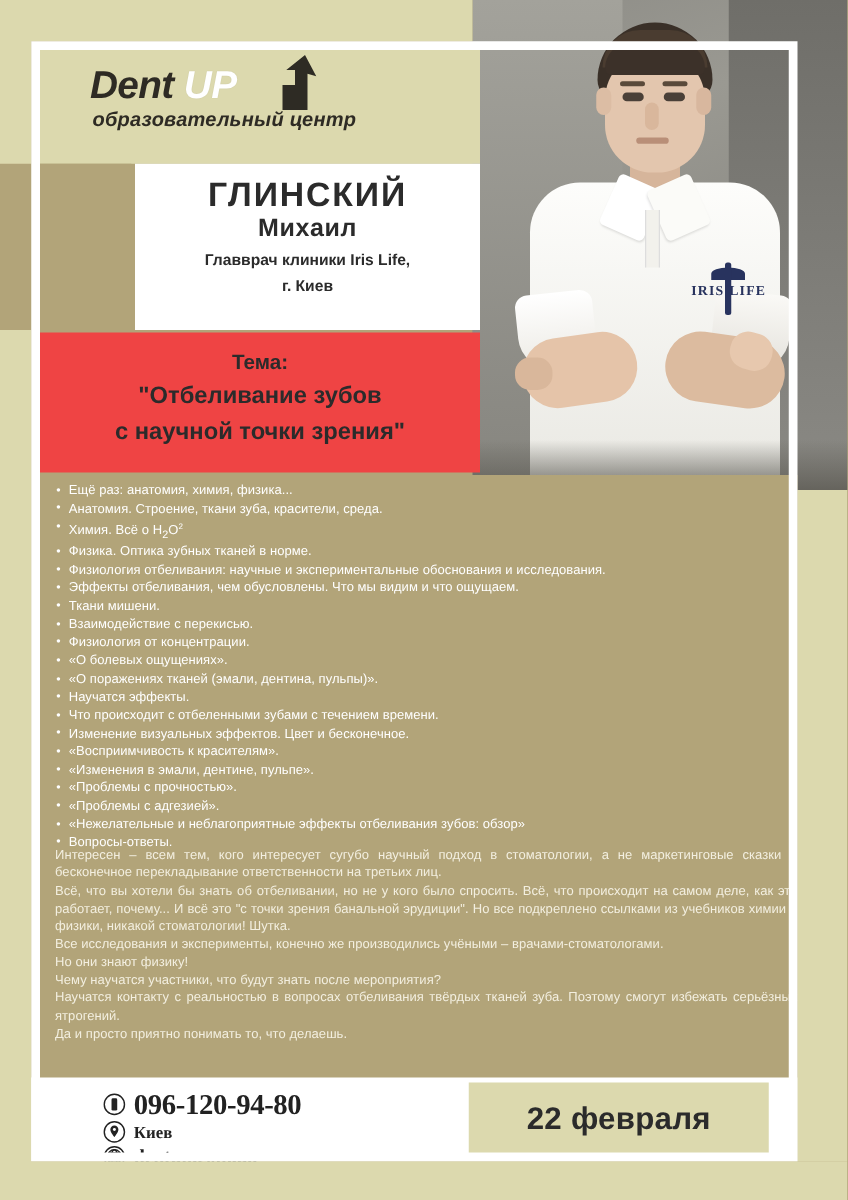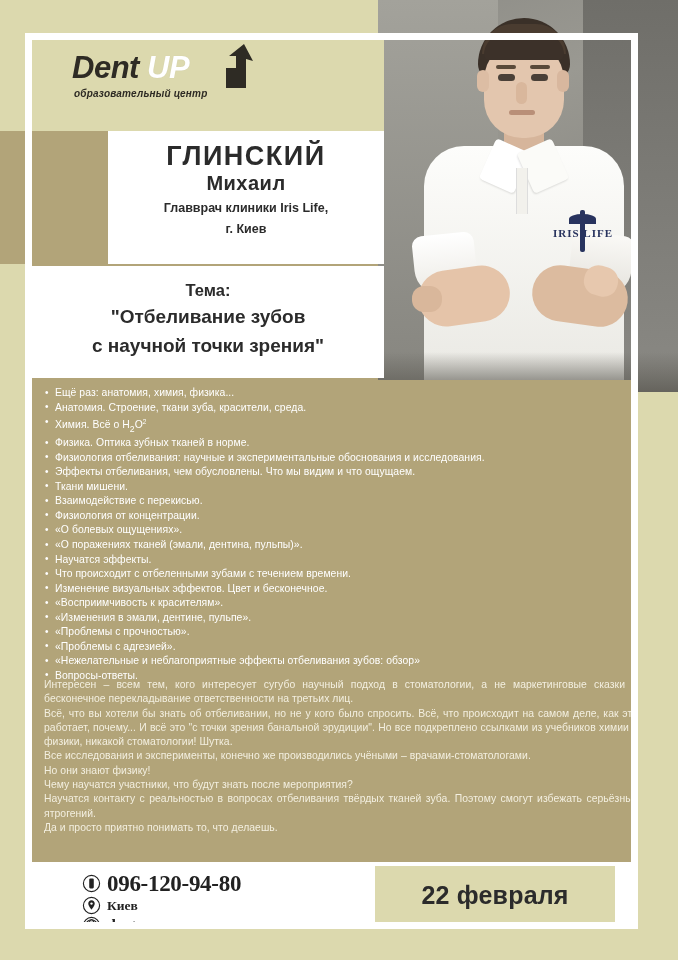--- a/index.html
+++ b/index.html
@@ -75,34 +75,34 @@
 
   
   .header{position:absolute;left:32px;top:40px;width:352px;height:91px;background:#dcd9ae;}
   .logo{position:absolute;left:40px;top:10px;width:200px;height:62px;}
   .logo-word{position:absolute;left:0;top:0;font-style:italic;font-weight:bold;font-size:31px;
     letter-spacing:-0.5px;white-space:nowrap;}
   .logo-dent{color:#2e2b24;}
   .logo-up{color:#ffffff;text-shadow:0 0 1px rgba(0,0,0,.10);}
   .logo-arrow{position:absolute;left:148px;top:-6px;width:40px;height:46px;}
   .logo-sub{position:absolute;left:2px;top:38px;font-style:italic;font-weight:bold;
-    font-size:10px;color:#2e2b24;letter-spacing:.2px;white-space:nowrap;}
+    font-size:16px;color:#2e2b24;letter-spacing:.2px;white-space:nowrap;}
 
   
   .khaki-block{position:absolute;left:0;top:131px;width:105px;height:133px;background:#b2a479;}
 
   
   .name-band{position:absolute;left:108px;top:131px;width:276px;height:133px;background:#ffffff;
     text-align:center;color:#2b2b2b;}
   .nm-last{font-size:27px;font-weight:bold;letter-spacing:1.5px;margin-top:11px;line-height:1.05;}
   .nm-first{font-size:20px;font-weight:bold;letter-spacing:.5px;line-height:1.3;}
   .nm-role{font-size:12.5px;font-weight:bold;line-height:1.35;margin-top:4px;}
 
   
-  .theme-band{position:absolute;left:32px;top:266px;width:352px;height:112px;background:#ffffff;
+  .theme-band{position:absolute;left:32px;top:266px;width:352px;height:112px;background:#ef4444;
     text-align:center;color:#2b2b2b;}
   .th-label{font-size:16.5px;font-weight:bold;margin-top:15px;}
   .th-title{font-size:19px;font-weight:bold;line-height:1.26;margin-top:5px;}
 
   
   .body-area{position:absolute;left:32px;top:380px;width:606px;height:478px;background:#b2a479;}
   .bullets{position:absolute;left:12px;top:6px;width:590px;color:#ffffff;}
   .bullets li{font-size:10.4px;line-height:14.55px;list-style:none;position:relative;
     padding-left:11px;white-space:nowrap;letter-spacing:.05px;}
   .bullets li:before{content:"•";position:absolute;left:1px;top:-0.5px;font-size:10px;}

